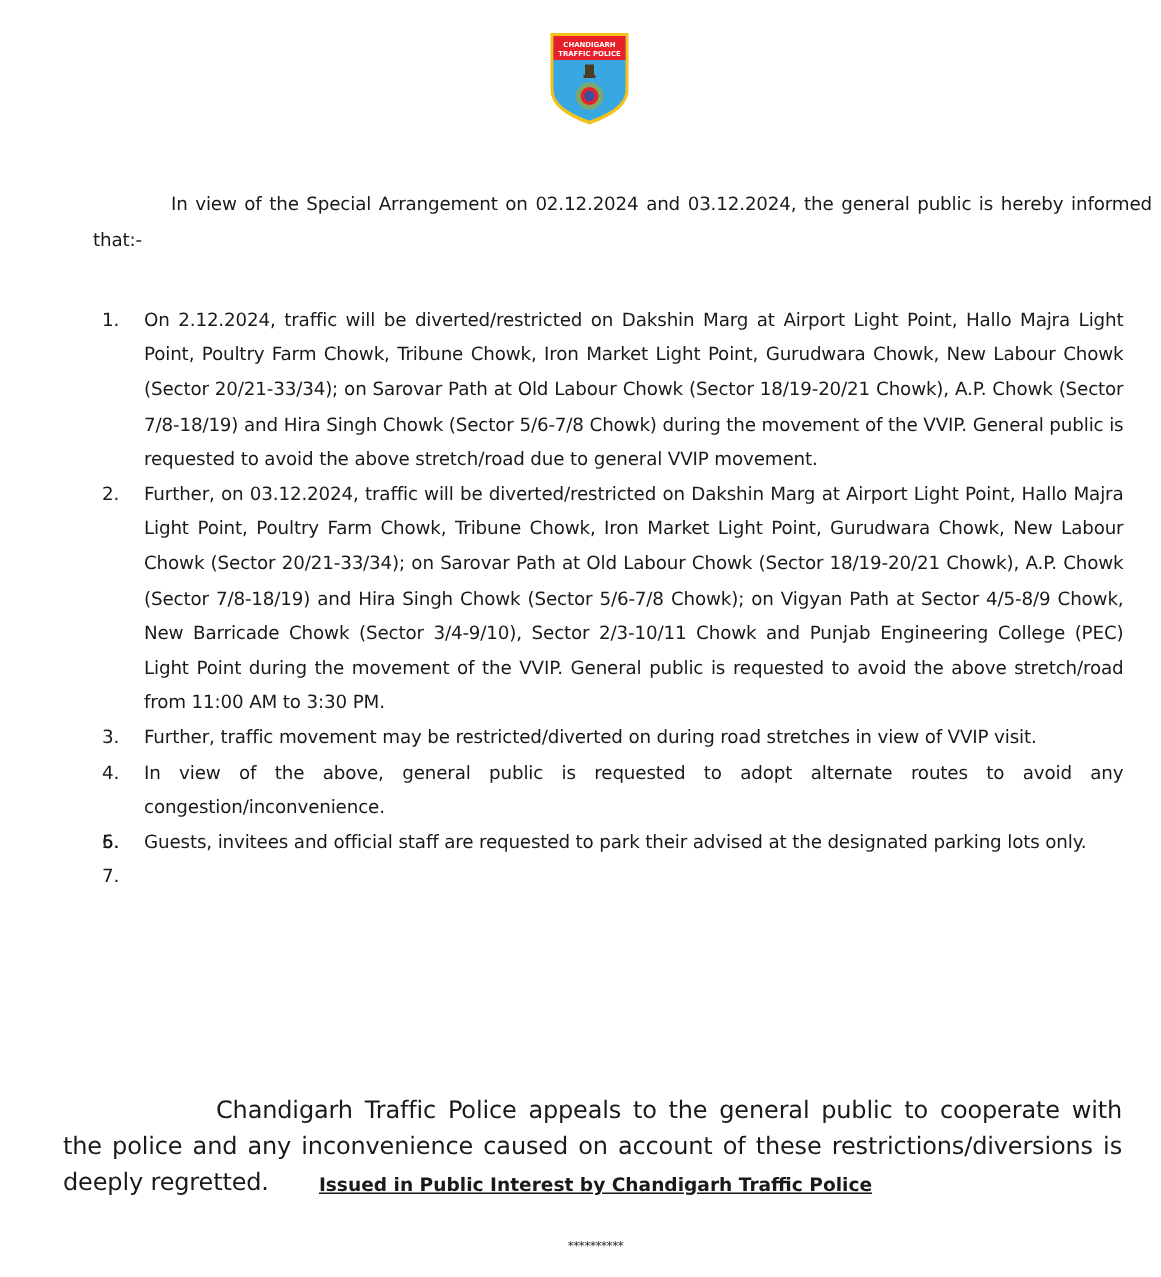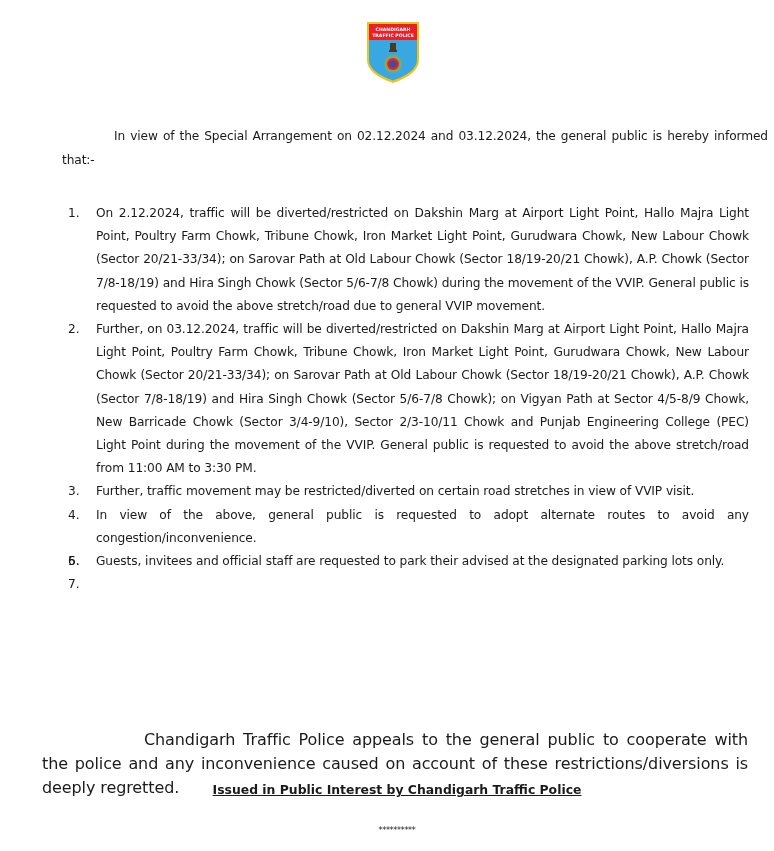--- a/index.html
+++ b/index.html
@@ -50,21 +50,21 @@
     <circle cx="28" cy="44" r="6" fill="#e8202a"></circle>
     <circle cx="28" cy="44" r="3.5" fill="#3a4fa0"></circle>
   </svg>
 </div>
 
 <div class="intro"><span class="indent"></span><span>In view of the Special Arrangement on 02.12.2024 and 03.12.2024, the general public is hereby informed that:-</span></div>
 
 <ol class="list">
   <li><span class="num">1.</span><span>On 2.12.2024, traffic will be diverted/restricted on Dakshin Marg at Airport Light Point, Hallo Majra Light Point, Poultry Farm Chowk, Tribune Chowk, Iron Market Light Point, Gurudwara Chowk, New Labour Chowk (Sector 20/21-33/34); on Sarovar Path at Old Labour Chowk (Sector 18/19-20/21 Chowk), A.P. Chowk (Sector 7/8-18/19) and Hira Singh Chowk (Sector 5/6-7/8 Chowk) during the movement of the VVIP. General public is requested to avoid the above stretch/road due to general VVIP movement.</span></li>
   <li><span class="num">2.</span><span>Further, on 03.12.2024, traffic will be diverted/restricted on Dakshin Marg at Airport Light Point, Hallo Majra Light Point, Poultry Farm Chowk, Tribune Chowk, Iron Market Light Point, Gurudwara Chowk, New Labour Chowk (Sector 20/21-33/34); on Sarovar Path at  Old Labour Chowk (Sector 18/19-20/21 Chowk), A.P. Chowk (Sector 7/8-18/19) and Hira Singh Chowk (Sector 5/6-7/8 Chowk); on  Vigyan Path at Sector 4/5-8/9 Chowk, New Barricade Chowk (Sector 3/4-9/10), Sector 2/3-10/11 Chowk and Punjab Engineering College (PEC) Light Point during the movement of the VVIP. General public is requested to avoid the above stretch/road from 11:00 AM to 3:30 PM.</span></li>
-  <li><span class="num">3.</span><span>Further, traffic movement may be restricted/diverted on certain road stretches in view of VVIP visit.</span></li>
+  <li><span class="num">3.</span><span>Further, traffic movement may be restricted/diverted on during road stretches in view of VVIP visit.</span></li>
   <li><span class="num">4.</span><span>In view of the above, general public is requested to adopt alternate routes to avoid any congestion/inconvenience.</span></li>
   <li><span class="num">5.</span></li>
   <li><span class="num">6.</span><span>Guests, invitees and official staff are requested to park their advised at the designated parking lots only.</span></li>
   <li><span class="num">7.</span></li>
 </ol>
 
 <div class="closing"><span class="indent"></span><span>Chandigarh Traffic Police appeals to the general public to cooperate with the police and any inconvenience caused on account of these restrictions/diversions is deeply regretted.</span></div>
 
 <div class="issued">Issued in Public Interest by Chandigarh Traffic Police</div>
 

